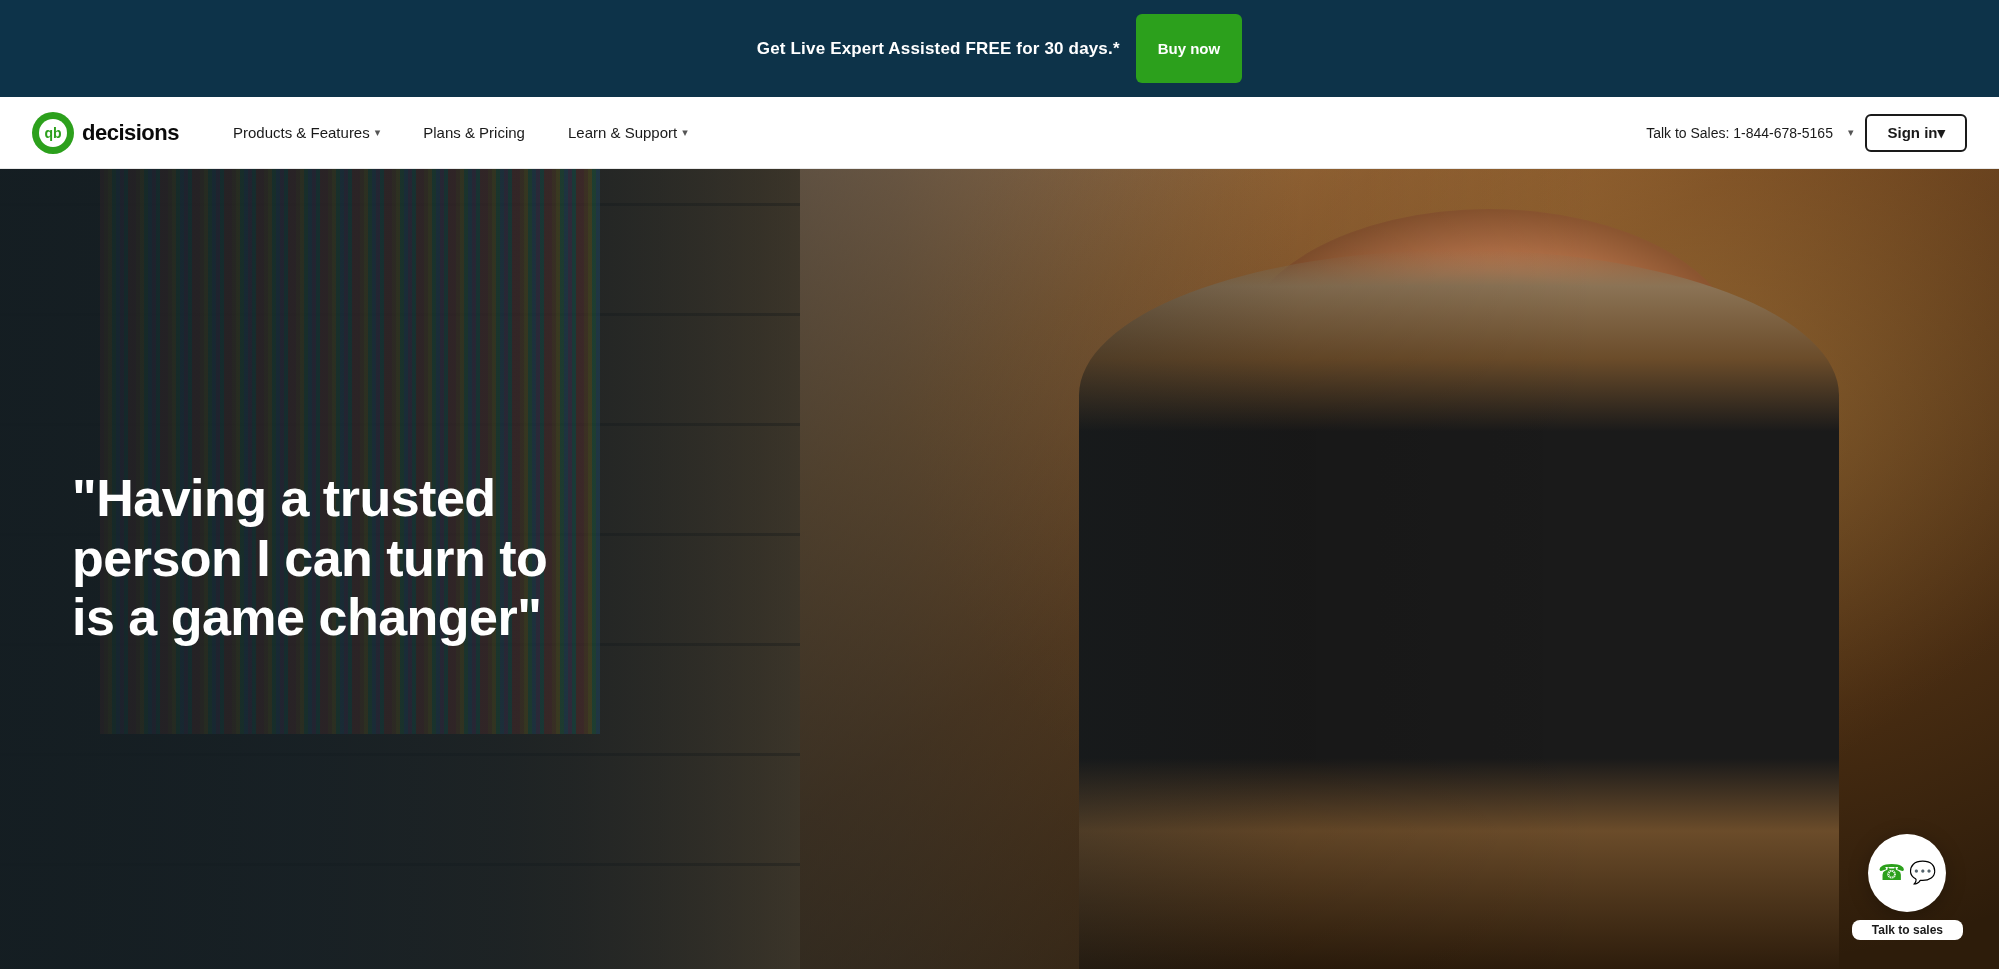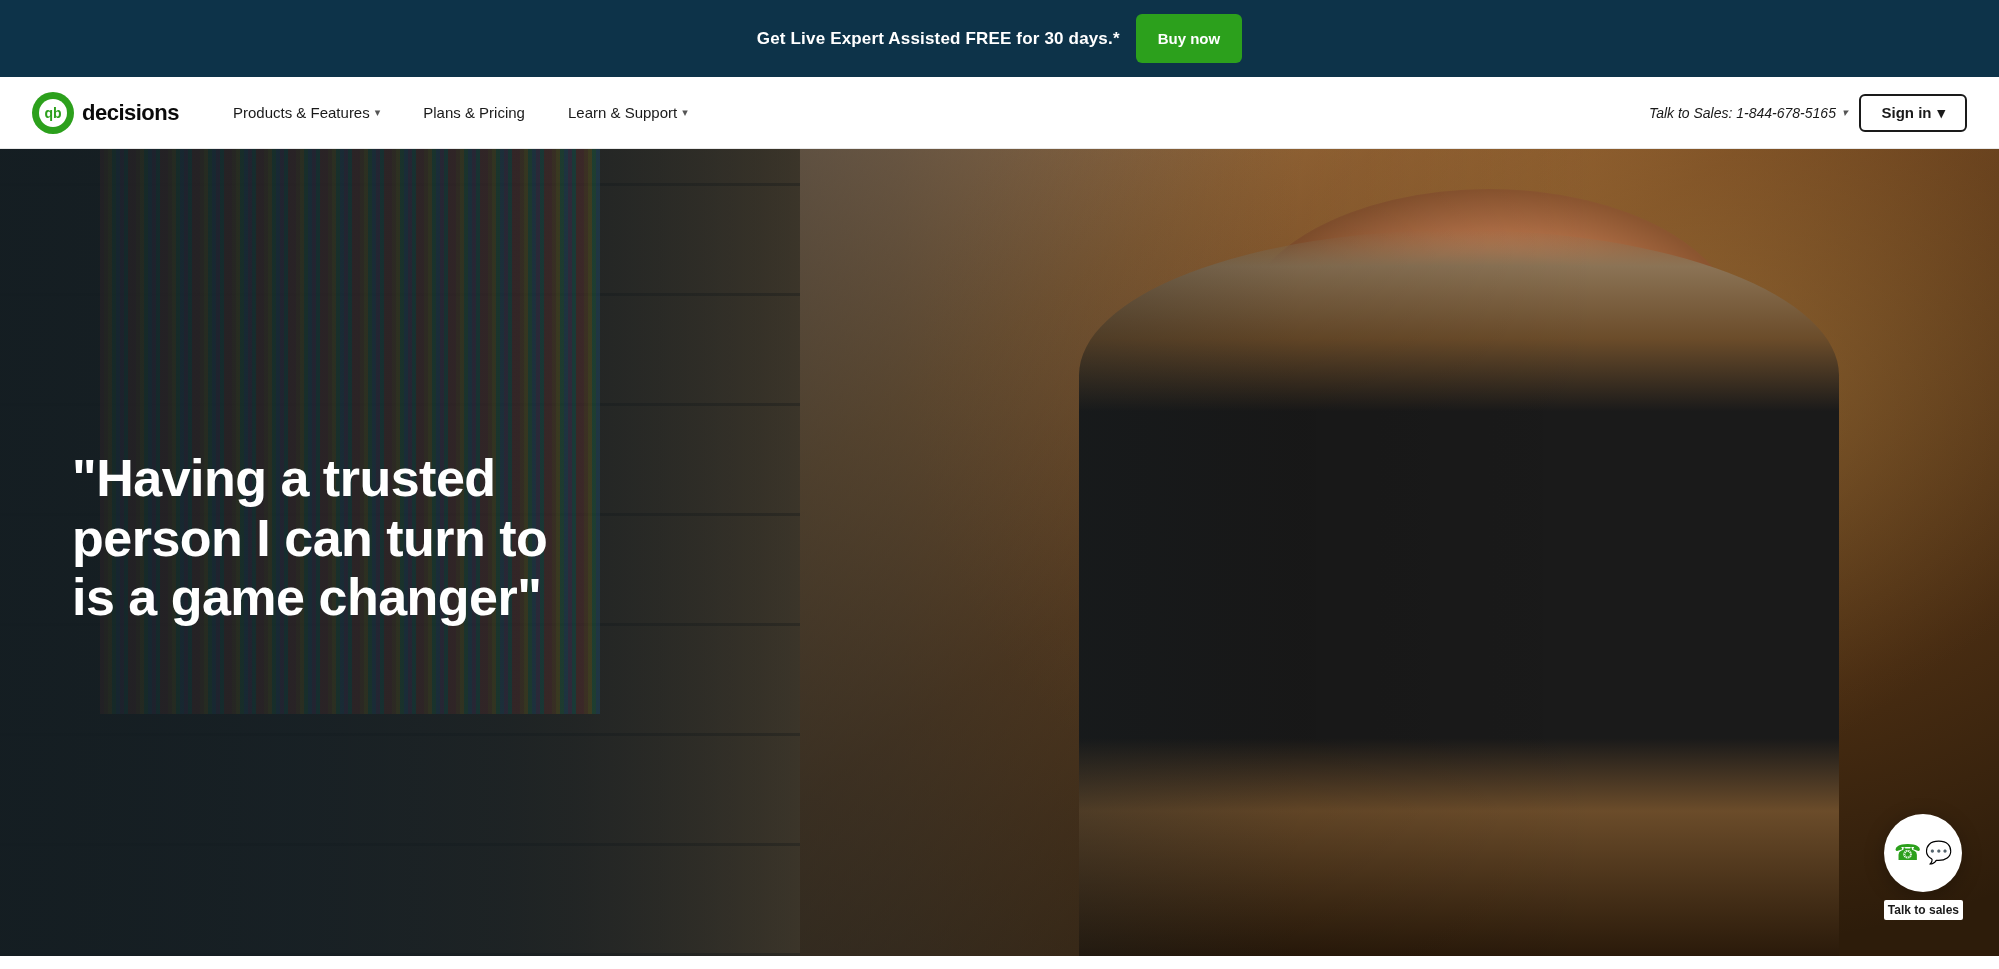--- a/index.html
+++ b/index.html
@@ -19,21 +19,21 @@
     .top-banner-text {
       font-size: 17px;
       font-weight: 700;
       letter-spacing: 0.01em;
     }
     .buy-now-btn {
       background-color: #2ca01c;
       color: white;
       border: none;
       border-radius: 6px;
-      padding: 16px 22px;
+      padding: 26px 22px;
       font-size: 15px;
       font-weight: 700;
       cursor: pointer;
       white-space: nowrap;
     }
 
     
     .navbar {
       background: white;
       display: flex;
@@ -85,36 +85,34 @@
     }
     .nav-right {
       display: flex;
       align-items: center;
       gap: 12px;
       margin-left: auto;
     }
     .talk-to-sales {
       display: flex;
       align-items: center;
-      gap: 6px;
+      gap: 15px;
       font-size: 14px;
       color: #1a1a1a;
       cursor: pointer;
       white-space: nowrap;
       font-weight: 500;
-      font-style: italic;
     }
     .talk-chevron {
       font-size: 11px;
       color: #555;
     }
     .sign-in-btn {
       display: flex;
       align-items: center;
-      gap: 6px;
       border: 2px solid #1a1a1a;
       border-radius: 6px;
       padding: 8px 20px;
       font-size: 15px;
       font-weight: 600;
       cursor: pointer;
       background: white;
       color: #1a1a1a;
       white-space: nowrap;
     }
@@ -292,22 +290,22 @@
     .chat-icon-msg {
       color: #2ca01c;
       font-size: 22px;
     }
     .chat-label {
       font-size: 12px;
       font-weight: 600;
       color: #1a1a1a;
       text-align: center;
       background: white;
-      padding: 3px 4px;
-      border-radius: 2px;
+      padding: 3px 20px;
+      border-radius: 8px;
     }
   </style>
 </head>
 <body>
 
 <div class="top-banner">
   <span class="top-banner-text">Get Live Expert Assisted FREE for 30 days.*</span>
   <button class="buy-now-btn">Buy now</button>
 </div>
 

